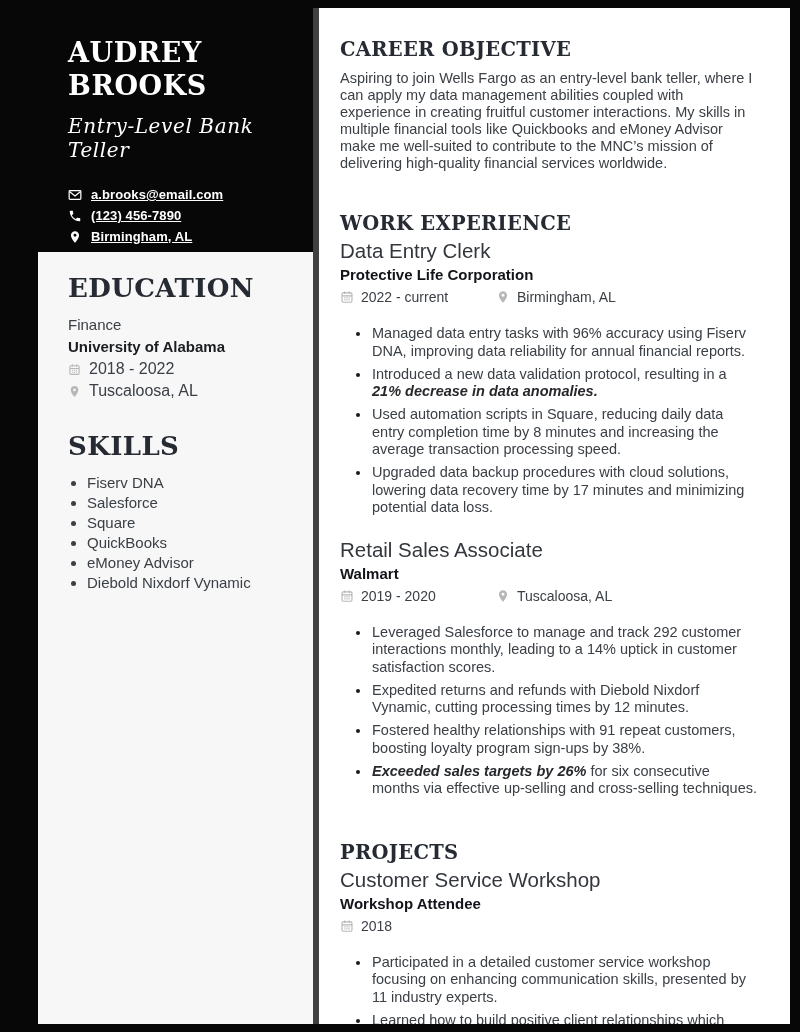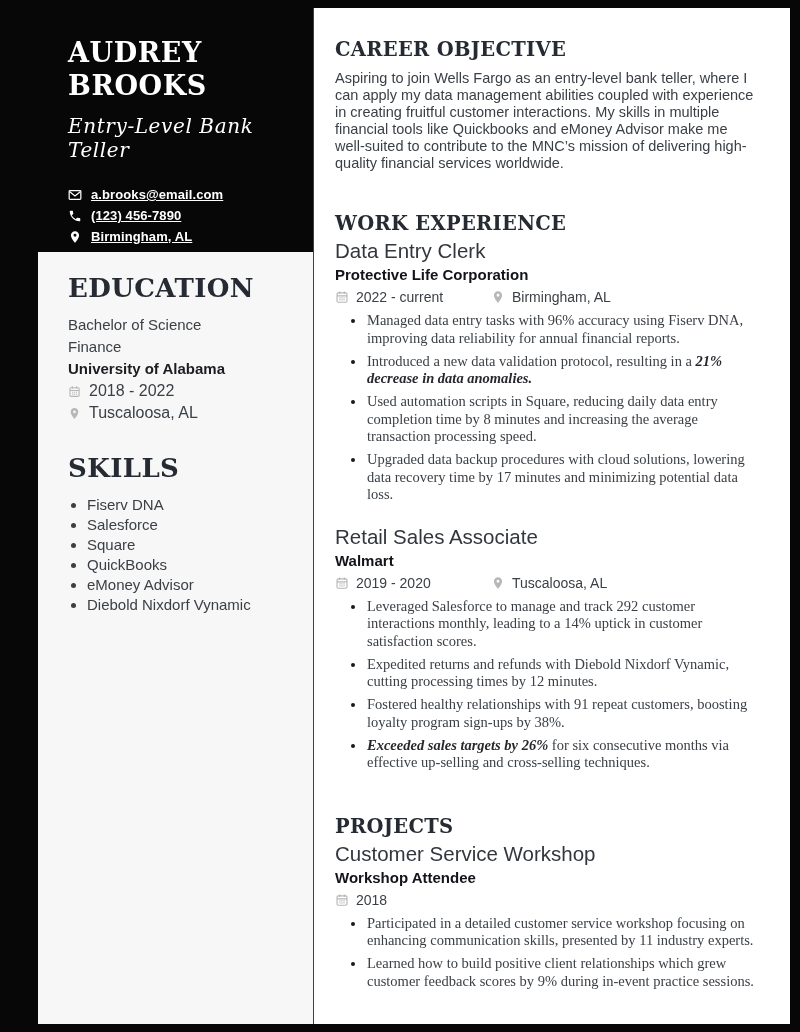--- a/index.html
+++ b/index.html
@@ -50,37 +50,37 @@
   }
   .edu-line{font-size:15px;line-height:22px;color:#3b4046;}
   .edu-school{font-weight:700;color:#1b1d21;}
   .side-meta{display:flex;align-items:center;gap:8px;height:22px;font-size:16px;color:#3b4046;}
   .side-meta .icon{width:13px;height:13px;flex:0 0 13px;display:inline-flex;color:#b7b7b7;}
   .side-meta .icon svg{width:100%;height:100%;}
   .skills-block{margin-top:29px;}
   .skills-list{margin:12px 0 0 0;padding-left:19px;}
   .skills-list li{font-size:15px;line-height:20px;color:#3b4046;}
   
-  .main{flex:1;background:#ffffff;box-sizing:border-box;padding:30px 32px 0 21px;border-left:1px solid #404040;}
+  .main{flex:1;background:#ffffff;box-sizing:border-box;padding:30px 32px 0 21px;border-left:6px solid #404040;}
   .main-heading{
     font-family:"DejaVu Serif", serif;font-weight:700;
     font-size:19.5px;color:#262a32;letter-spacing:0.3px;
     margin:0 0 9px 0;
   }
   .objective-text{margin:0;font-size:14.5px;line-height:17px;color:#3b4046;}
   .section-gap{margin-top:40px;}
   .job{margin-top:4px;}
   .job + .job{margin-top:21px;}
   .job-title{font-size:20.5px;font-weight:400;color:#33373d;margin:2px 0 3px 0;}
   .job-company{font-size:15px;font-weight:700;color:#121419;margin:0 0 5px 0;}
   .meta-row{display:flex;align-items:center;height:18px;font-size:14px;color:#3b4046;}
   .meta-row .icon{width:14px;height:14px;flex:0 0 14px;display:inline-flex;color:#b7b7b7;margin-right:7px;}
   .meta-row .icon svg{width:100%;height:100%;}
   .meta-date{width:135px;flex:0 0 135px;}
-  .bullets{margin:6px 0 0 0;padding-left:31px;font-family:Liberation Serif, serif;}
+  .bullets{margin:19px 0 0 0;padding-left:31px;}
   .bullets li{font-size:14.5px;line-height:17.5px;color:#3b4046;margin-bottom:5.5px;padding-left:1px;}
   .bullets li::marker{color:#1a1a1a;}
   .em-seg{font-weight:700;font-style:italic;color:#26282c;}
   .projects-gap{margin-top:43px;}
 </style>
 </head>
 <body>
 
 <div class="page">
 
@@ -117,21 +117,20 @@
               </svg>
           </span>
           <span>Birmingham, AL</span>
         </div>
       </div>
     </div>
 
     <div class="side-content">
       <section>
         <h2 class="side-heading">EDUCATION</h2>
-        <div class="edu-line">Bachelor of Science</div>
         <div class="edu-line">Finance</div>
         <div class="edu-line edu-school">University of Alabama</div>
         <div class="side-meta">
           <span class="icon">
             <svg viewBox="0 0 24 24" fill="none" stroke="currentColor" stroke-width="2">
                 <rect x="3.5" y="5" width="17" height="16" rx="2"></rect>
                 <path d="M3.5 10h17M8 2.5V7M16 2.5V7M7.5 13.5h2M11 13.5h2M14.5 13.5h2M7.5 17h2M11 17h2M14.5 17h2"></path>
               </svg>
           </span>
           <span>2018 - 2022</span>

